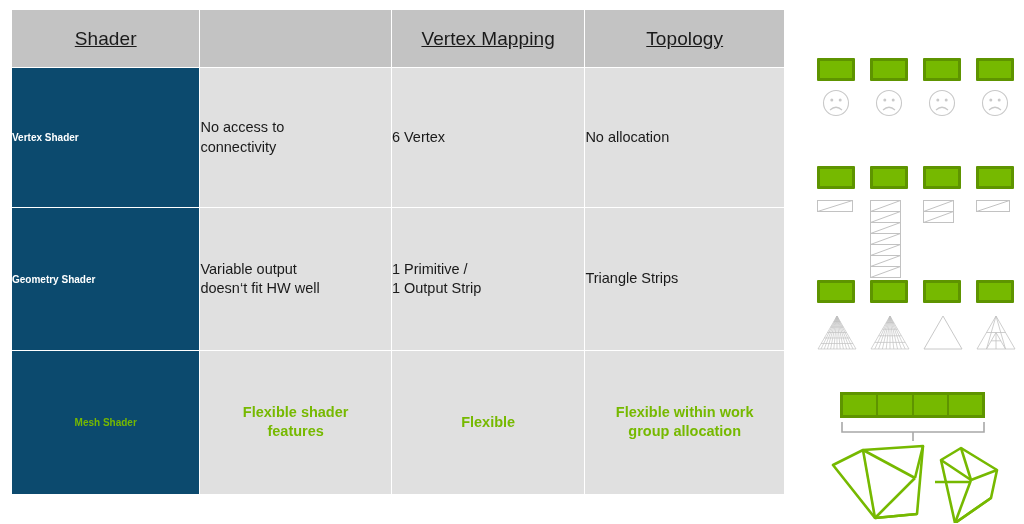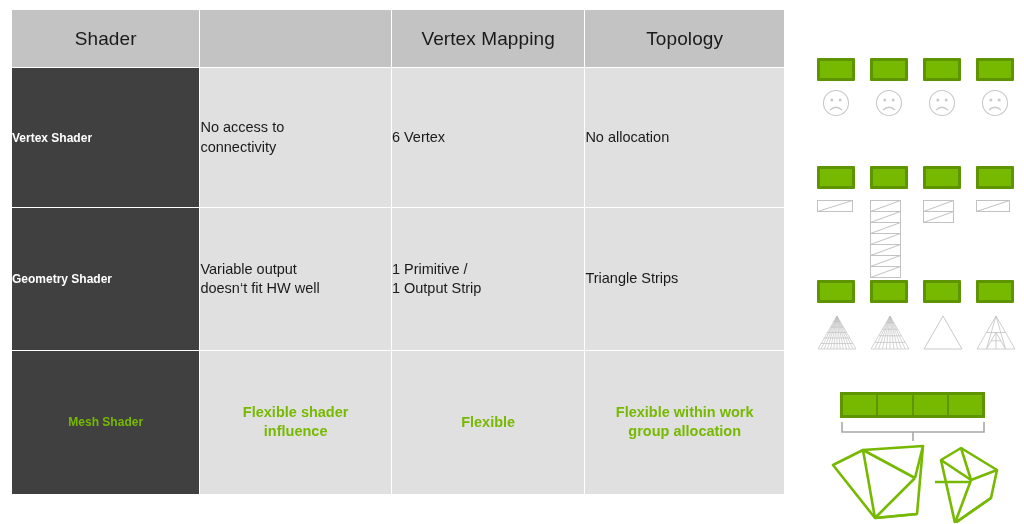--- a/index.html
+++ b/index.html
@@ -46,37 +46,38 @@
   .col-thread   { width: 190px; }
   .col-topology { width: 196px; }
 
   .hdr {
     background: #c3c3c3;
     height: 57px;
     color: #1a1a1a;
     font-size: 19px;
     font-weight: 400;
     letter-spacing: 0.1px;
+    text-decoration: underline;
   }
   .hdr-shader-cell {
     text-align: center;
   }
   .hdr-pad {
     padding-left: 16px;
   }
 
   .row-h1 { height: 106px; }
   .row-h2 { height: 108px; padding-left: 13px; }
   .row-h3 { height: 103px; }
   .row-h4 { height: 109px; text-align: center; }
 
   .c-shader {
-    background: #404040;
+    background: #0c4a6e;
     color: #ffffff;
-    font-size: 12px;
+    font-size: 10px;
     font-weight: 700;
     padding-left: 16px;
   }
   .c-shader.green-txt {
     color: #76b900;
   }
   .c-body {
     background: #e0e0e0;
     color: #1a1a1a;
     font-size: 14.5px;
@@ -229,21 +230,21 @@
           <span class="ln">Triangle Strips</span>
           <span class="ln"></span>
         </td>
       </tr>
 
 
       <tr class="row-h4">
         <td class="c-shader green-txt">Mesh Shader</td>
         <td class="c-body green-txt">
           <span class="ln">Flexible shader</span>
-          <span class="ln">influence</span>
+          <span class="ln">features</span>
         </td>
         <td class="c-body green-txt">
           <span class="ln">Flexible</span>
           <span class="ln"></span>
         </td>
         <td class="c-body green-txt">
           <span class="ln">Flexible within work</span>
           <span class="ln">group allocation</span>
         </td>
       </tr>

